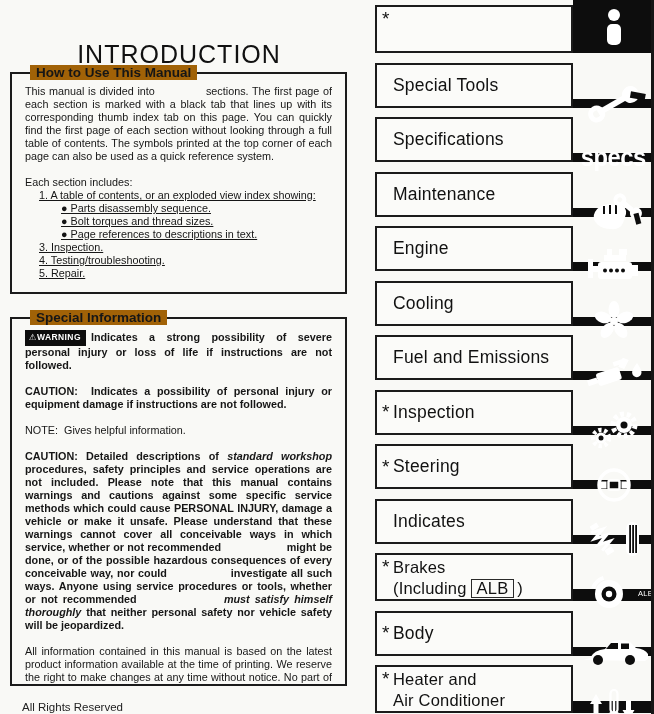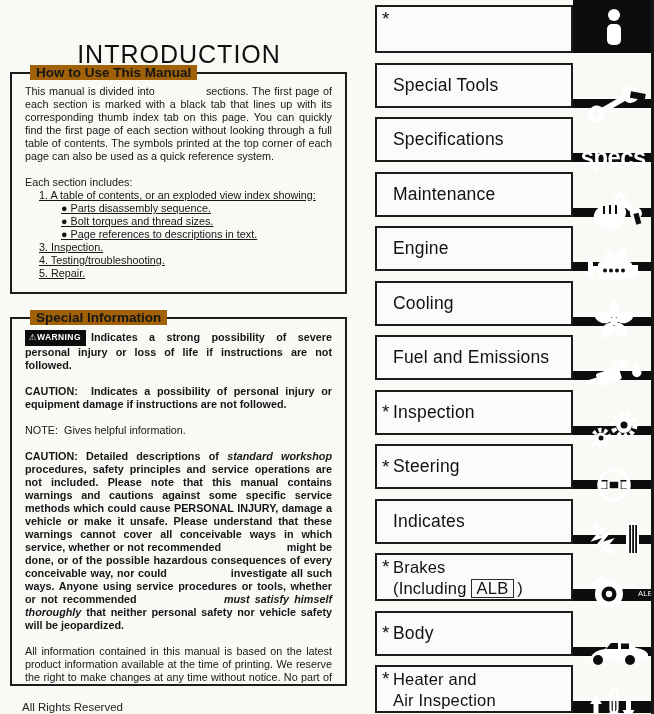--- a/index.html
+++ b/index.html
@@ -306,21 +306,21 @@
           <circle cx="51" cy="29" r="5" fill="#0d0d0d"></circle>
         </svg>
     </div>
   </div>
 
   <div class="srow tall">
     <div class="label-box">
         <span class="ast">*</span>
       <div class="label-lines">
           <div>Heater and</div>
-        <div>Air Inspection</div>
+        <div>Air Conditioner</div>
         </div>
     </div>
     <div class="tab">
       <svg width="64" height="40" viewBox="0 0 64 40">
           <path d="M8,17 l6,-10 6,10 -3.5,0 0,9 -5,0 0,-9 z" fill="#fff"></path>
           <path d="M44,23 l0,-9 5,0 0,9 3.5,0 -6,10 -6,-10 z" fill="#fff"></path>
           <rect x="28.5" y="3" width="7" height="23" rx="3.5" fill="none" stroke="#fff" stroke-width="2.2"></rect>
           <circle cx="32" cy="31" r="6" fill="none" stroke="#fff" stroke-width="2.2"></circle>
           <rect x="30.8" y="13" width="2.4" height="14" fill="#fff"></rect>
           <circle cx="32" cy="31" r="3" fill="#fff"></circle>

